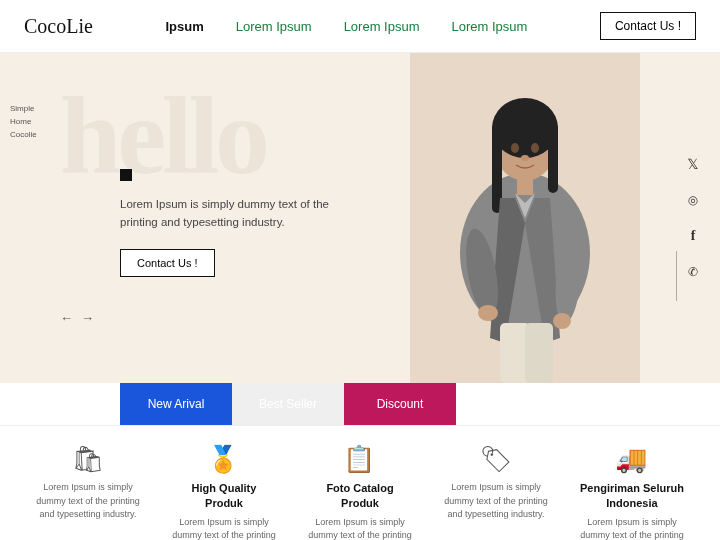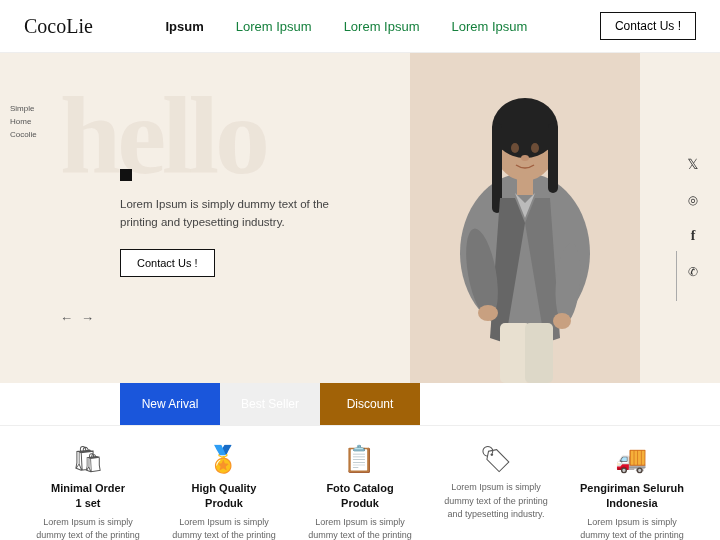--- a/index.html
+++ b/index.html
@@ -141,36 +141,36 @@
       width: 1px;
       height: 50px;
       background: #aaa;
     }
 
     
     .tabs-row {
       display: flex;
       background: #1a56db;
       height: 42px;
-      width: 300px;
+      width: 336px;
       margin-left: 120px;
       position: relative;
       z-index: 5;
     }
     .tab-btn {
       flex: 1;
       border: none;
       color: #fff;
       font-size: 12px;
       font-family: Arial, sans-serif;
       cursor: pointer;
       font-weight: 500;
     }
     .tab-btn.active-tab { background: #1a56db; }
-    .tab-btn.discount-tab { background: #a16207; }
+    .tab-btn.discount-tab { background: #be185d; }
 
     
     .features {
       display: flex;
       justify-content: space-around;
       padding: 18px 20px 10px 20px;
       background: #fff;
       border-top: 1px solid #eee;
     }
     .feature-item {
@@ -287,21 +287,20 @@
 
 <div class="tabs-row">
   <button class="tab-btn active-tab">New Arival</button>
   <button class="tab-btn">Best Seller</button>
   <button class="tab-btn discount-tab">Discount</button>
 </div>
 
 <section class="features">
   <div class="feature-item">
     <div class="feature-icon">🛍</div>
-    <div class="feature-title">Minimal Order<br>1 set</div>
     <div class="feature-desc">Lorem Ipsum is simply dummy text of the printing and typesetting industry.</div>
   </div>
   <div class="feature-item">
     <div class="feature-icon">🏅</div>
     <div class="feature-title">High Quality<br>Produk</div>
     <div class="feature-desc">Lorem Ipsum is simply dummy text of the printing and typesetting industry.</div>
   </div>
   <div class="feature-item">
     <div class="feature-icon">📋</div>
     <div class="feature-title">Foto Catalog<br>Produk</div>

